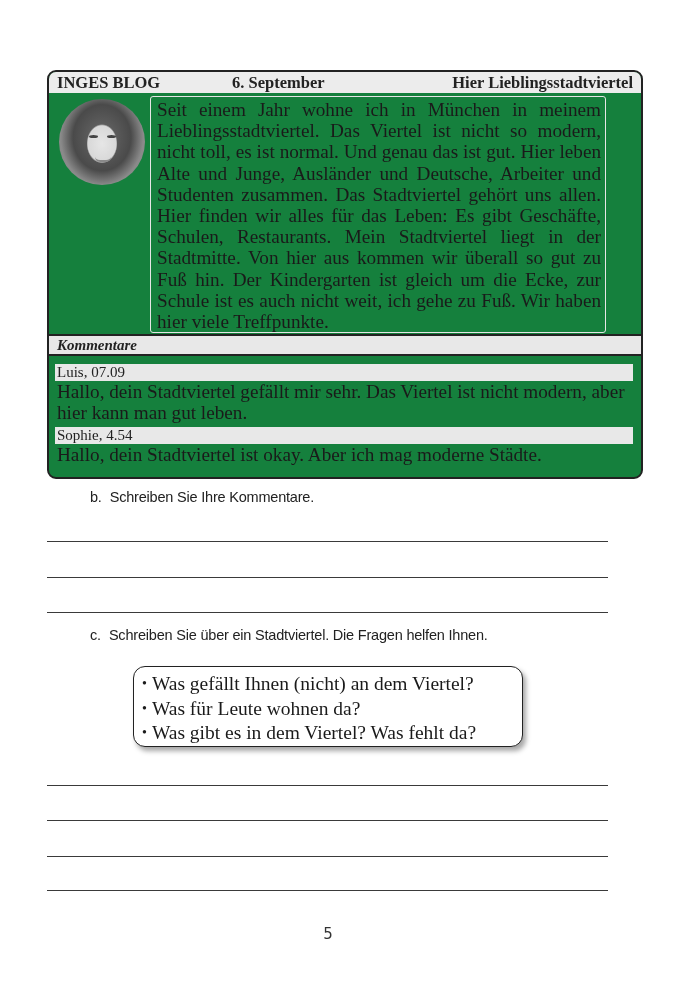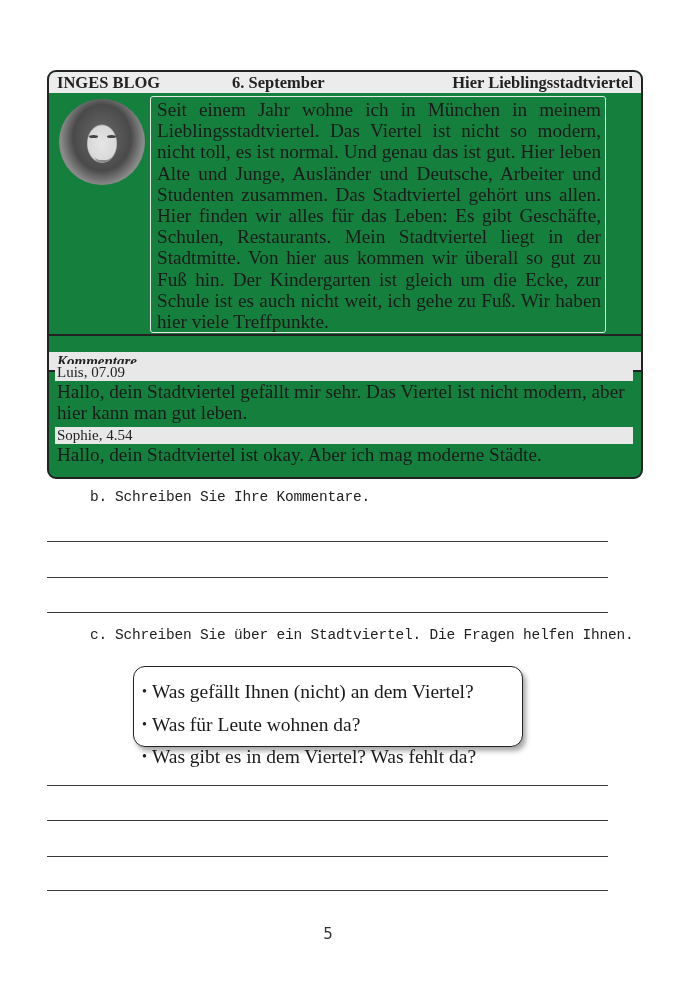--- a/index.html
+++ b/index.html
@@ -34,53 +34,53 @@
     position: absolute; left: 101px; top: 24px; width: 444px; height: 235px;
     border: 1px solid #e6e6e6; border-radius: 3px; padding: 0 4px 0 6px;
   }
   .intro-text {
     font-family: "Liberation Serif", serif; font-size: 19.2px; line-height: 21.2px;
     text-align: justify; color: #1a1a1a; margin: 2px 0 0 0;
   }
 
   .divider-top { position: absolute; left: 0; right: 0; top: 262px; border-top: 2px solid #222; }
   .komm-bar {
-    position: absolute; left: 0; right: 0; top: 280px; height: 18px; background: #e8e8e8;
+    position: absolute; left: 0; right: 0; top: 264px; height: 18px; background: #e8e8e8;
     border-bottom: 2px solid #222;
     font-family: "Liberation Serif", serif; font-style: italic; font-weight: bold; font-size: 15px;
     padding-left: 8px; line-height: 18px; color: #222;
   }
 
   .comment { position: absolute; left: 6px; right: 8px; }
   .comment .name {
     background: #e8e8e8; height: 17px; line-height: 17px; padding-left: 2px;
     font-family: "Liberation Serif", serif; font-size: 15px; color: #222;
   }
   .comment .text {
     font-family: "Liberation Serif", serif; font-size: 19.2px; line-height: 21px; color: #1a1a1a;
     padding-left: 2px;
   }
   .comment.c1 { top: 292px; }
   .comment.c2 { top: 355px; }
 
-  .task { position: absolute; left: 90px; font-family: Liberation Mono, monospace; font-size: 14.5px; color: #222; letter-spacing: -0.2px; }
+  .task { position: absolute; left: 90px; font-family: Liberation Sans, sans-serif; font-size: 14.5px; color: #222; letter-spacing: -0.2px; }
   .task.b { top: 489px; }
   .task.c { top: 627px; }
   .task .letter { margin-right: 8px; }
 
   .wline { position: absolute; left: 47px; width: 561px; height: 0; border-top: 1.6px solid #3a3a3a; }
 
   .question-box {
     position: absolute; left: 133px; top: 666px; width: 388px; height: 79px;
     border: 1.5px solid #222; border-radius: 12px; background: #fff;
     box-shadow: 3px 4px 5px rgba(0,0,0,0.35);
   }
   .question-box ul { list-style: none; margin: 0; padding: 6px 0 0 8px; }
   .question-box li {
-    font-family: "Liberation Serif", serif; font-size: 19.5px; line-height: 22.5px; color: #1a1a1a; margin-top: 8px;
+    font-family: "Liberation Serif", serif; font-size: 19.5px; line-height: 22.5px; color: #1a1a1a;
   }
   .question-box .bullet { font-size: 14px; margin-right: 5px; position: relative; top: -2px; }
 
   .page-number {
     position: absolute; top: 925px; left: 0; width: 656px; text-align: center;
     font-family: "DejaVu Sans", sans-serif; font-size: 15px; color: #333;
   }
 </style>
 </head>
 <body>

